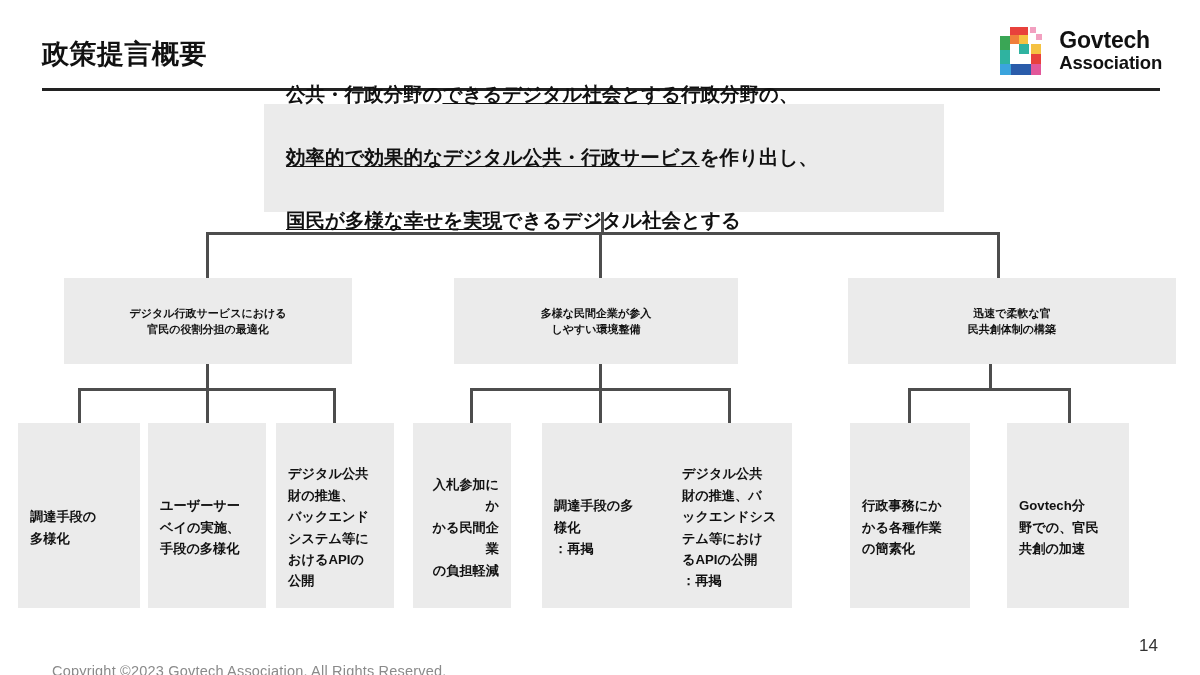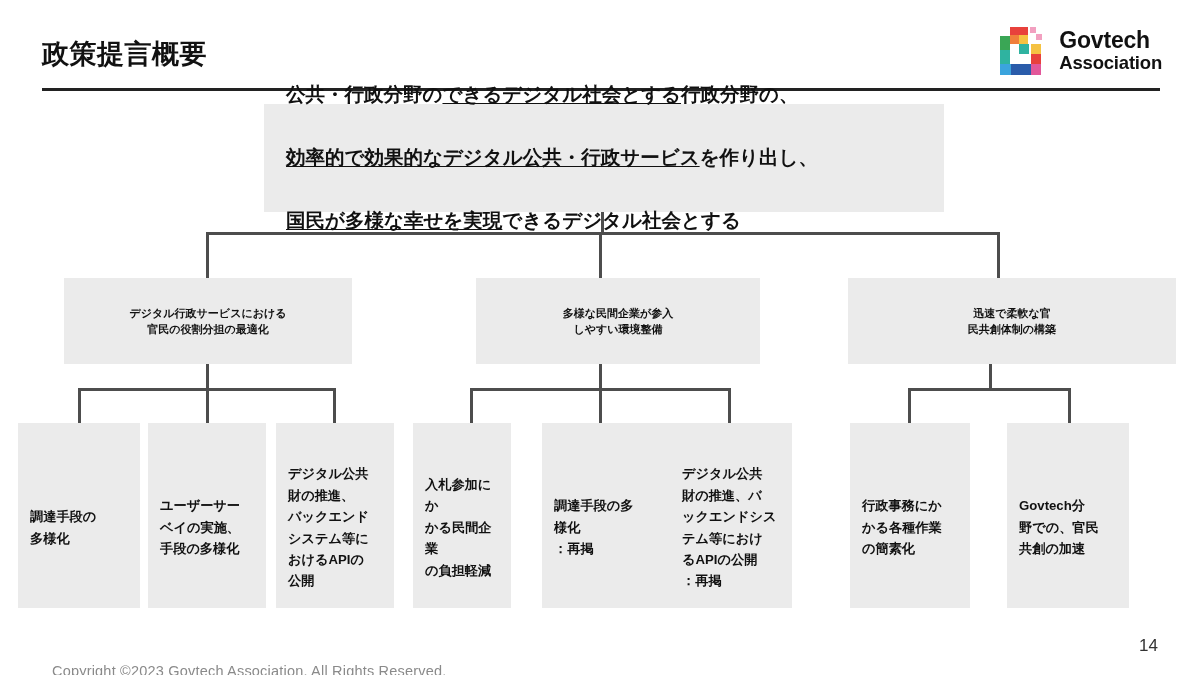--- a/index.html
+++ b/index.html
@@ -46,33 +46,33 @@
     font-size:19.5px;line-height:1.62;font-weight:600;color:#111;
     padding-left:22px;white-space:pre-line;
   }
   .vision-text u{text-decoration:underline;text-underline-offset:2px;}
 
   .box.pillar{
     height:86px;font-size:11px;line-height:1.5;font-weight:600;
     text-align:center;color:#111;
   }
   .p1{left:64px;top:278px;width:288px;}
-  .p2{left:476px;top:278px;width:284px;}
+  .p2{left:454px;top:278px;width:284px;}
   .p3{left:848px;top:278px;width:328px;}
 
   .box.leaf{
     height:185px;align-items:center;justify-content:flex-start;
     font-size:13.2px;line-height:1.62;font-weight:600;color:#111;
   }
   .leaf span{display:block;padding:0 12px;width:100%;box-sizing:border-box;margin-top:24px;}
 
   .l1b{left:18px; top:423px;width:122px;}
   .l2b{left:148px;top:423px;width:118px;}
   .l3b{left:276px;top:423px;width:118px;}
-  .l4b{left:413px;top:423px;width:98px;}
+  .l4b{left:413px;top:423px;width:98px;text-align:right;}
   .l5b{left:542px;top:423px;width:138px;}
   .l6b{left:670px;top:423px;width:122px;}
   .l7b{left:850px;top:423px;width:120px;}
   .l8b{left:1007px;top:423px;width:122px;}
 
   
   .ln{position:absolute;background:#4d4d4d;}
   .v{width:3px;}
   .h{height:3px;}
 

